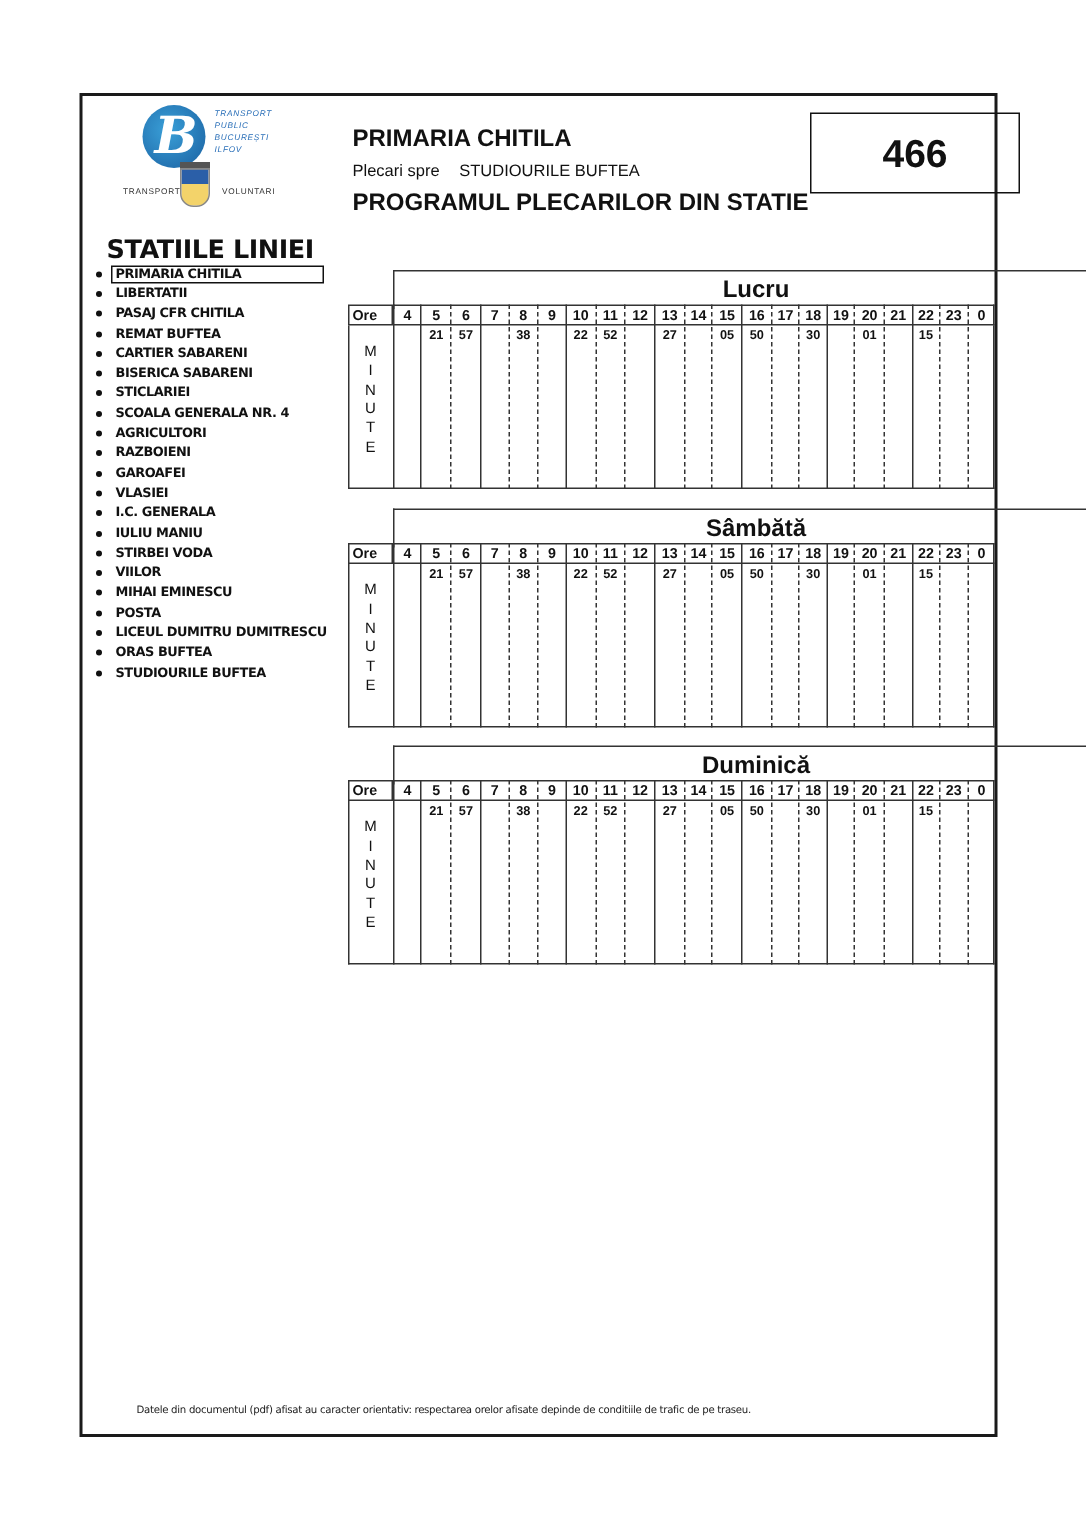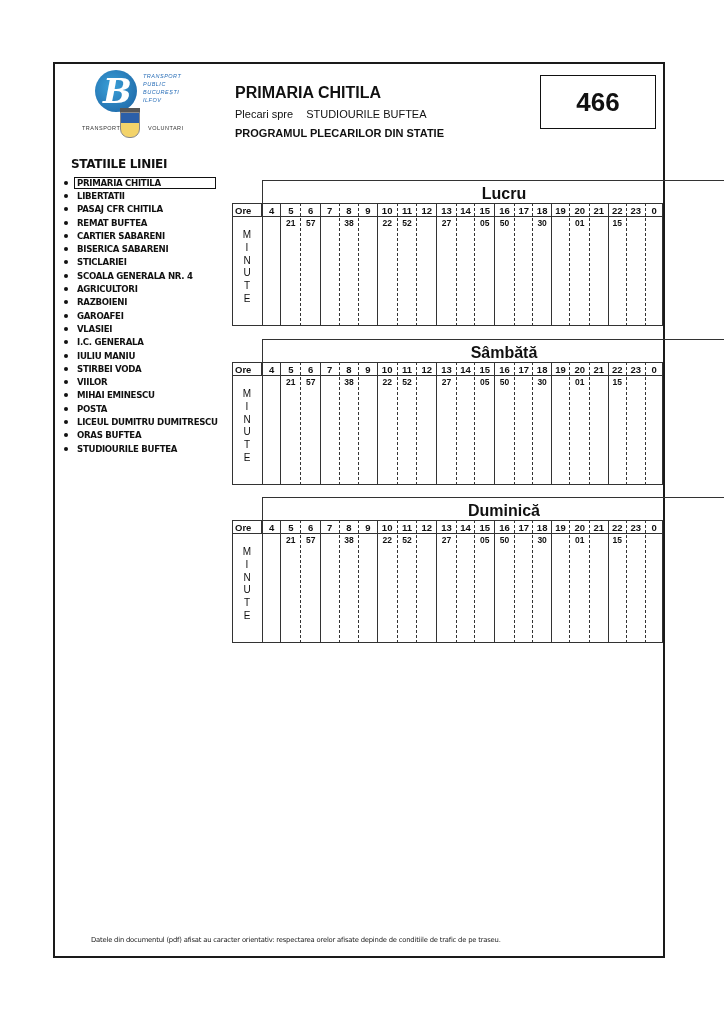--- a/index.html
+++ b/index.html
@@ -31,29 +31,29 @@
     position:absolute; left:120px; top:112px; width:18px; height:24px;
     background:linear-gradient(#2b5fa8 0 40%, #f3d36a 40% 100%); border:1px solid #888;
     border-radius:0 0 9px 9px;
   }
   .crest-top { position:absolute; left:120px; top:108px; width:20px; height:5px; background:#555; }
   .crest-lbl { position:absolute; top:125px; font-size:5.5px; color:#333; letter-spacing:0.5px; }
   
   .title { position:absolute; left:235px; top:84px; font-size:16px; font-weight:bold; }
   .subtitle { position:absolute; left:235px; top:108px; font-size:11px;text-align:right; }
   .subtitle .dest { margin-left:10px; }
-  .program { position:absolute; left:235px; top:127px; font-size:11px; font-weight:bold; }
+  .program { position:absolute; left:235px; top:127px; font-size:16px; font-weight:bold; }
   .line-box {
-    position:absolute; left:540px; top:75px; width:116px; height:54px;
+    position:absolute; left:540px; top:75px; width:140px; height:54px;
     border:1.5px solid #111; box-sizing:border-box;
     display:flex; align-items:center; justify-content:center;
     font-size:26px; font-weight:bold;
   }
   
-  .stations-head { position:absolute; left:71px; top:157px; font-size:12px; font-weight:bold;
+  .stations-head { position:absolute; left:71px; top:157px; font-size:17px; font-weight:bold;
     font-family:"DejaVu Sans", sans-serif; letter-spacing:-0.3px; }
   .stations { position:absolute; left:62px; top:176px; list-style:none; margin:0; padding:0; }
   .stations li {
     height:13.3px; display:flex; align-items:center; font-size:8.6px; font-weight:bold;
     font-family:"DejaVu Sans", sans-serif; letter-spacing:-0.3px; white-space:nowrap;
   }
   .stations .dot { width:4px; height:4px; border-radius:50%; background:#111; margin:0 9px 0 2px; }
   .stations li.current .lbl { border:1.5px solid #111; padding:0 2px; width:136px; margin-left:-3px; }
   
   .sched { position:absolute; left:232px; width:431px; }

